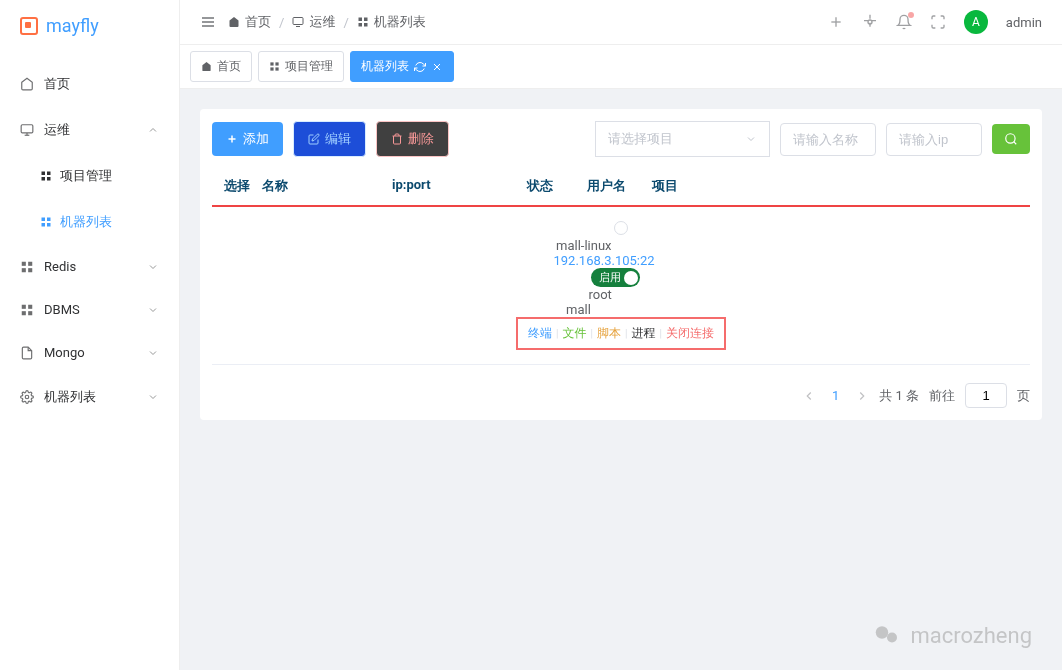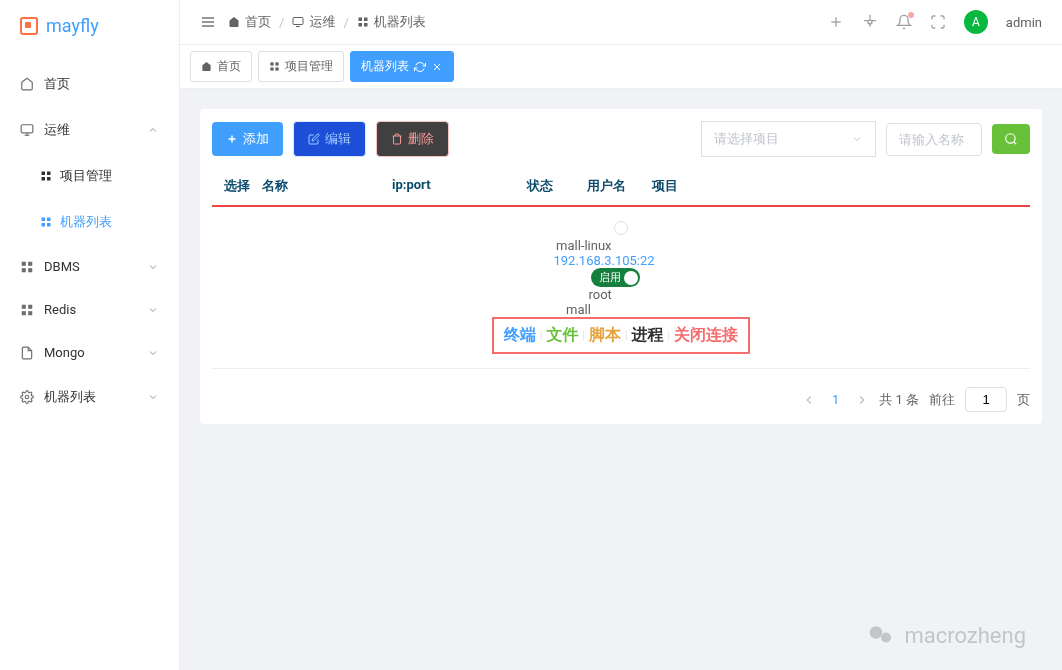--- a/index.html
+++ b/index.html
@@ -76,36 +76,36 @@
     .col-project { width: 110px; }
     .col-action { flex: 1; }
     
     .radio-circle { width: 14px; height: 14px; border: 1px solid #dcdfe6; border-radius: 50%; display: inline-block; }
     .link-text { color: #409EFF; }
     
     .status-badge { display: inline-flex; align-items: center; background: #15803d; color: #fff; border-radius: 10px; padding: 2px 2px 2px 8px; font-size: 11px; gap: 3px; }
     .status-dot { width: 14px; height: 14px; background: #fff; border-radius: 50%; }
     
     .action-box { border: 2px solid #f56c6c; padding: 6px 10px; display: inline-flex; gap: 4px; align-items: center; }
-    .action-link { font-size: 16px; cursor: pointer; font-weight: bold; }
+    .action-link { font-size: 12px; cursor: pointer; }
     .action-link.c1 { color: #409EFF; }
     .action-link.c2 { color: #67c23a; }
     .action-link.c3 { color: #e6a23c; }
     .action-link.c4 { color: #303133; }
     .action-link.c5 { color: #f56c6c; }
     .action-sep { color: #dcdfe6; font-size: 10px; }
     
     
     .pagination { display: flex; align-items: center; justify-content: flex-end; gap: 10px; margin-top: 18px; font-size: 13px; color: #606266; }
     .page-arrow { width: 14px; height: 14px; cursor: pointer; opacity: 0.4; }
     .page-num { color: #409EFF; cursor: pointer; padding: 0 6px; }
     .page-input { width: 42px; padding: 4px; border: 1px solid #dcdfe6; border-radius: 4px; text-align: center; font-size: 13px; }
     
     
-    .watermark { position: absolute; bottom: 20px; right: 36px; display: flex; align-items: center; gap: 8px; color: #999; font-size: 22px; opacity: 0.5; }
+    .watermark { position: absolute; bottom: 20px; right: 30px; display: flex; align-items: center; gap: 8px; color: #999; font-size: 22px; opacity: 0.5; }
     .wm-icon { width: 30px; height: 30px; }
   </style>
 </head>
 <body>
 
 <div class="app-container">
 
   <div class="sidebar">
     <div class="logo">
       <span class="logo-icon"></span>
@@ -147,33 +147,33 @@
           </svg>
         <span>机器列表</span>
       </div>
       <div class="menu-item">
         <svg class="menu-icon" viewBox="0 0 24 24" fill="currentColor">
             <rect x="3" y="3" width="7" height="7"></rect>
             <rect x="14" y="3" width="7" height="7"></rect>
             <rect x="3" y="14" width="7" height="7"></rect>
             <rect x="14" y="14" width="7" height="7"></rect>
           </svg>
+        <span class="menu-label">Redis</span>
+        <svg class="chevron" viewBox="0 0 24 24" fill="none" stroke="currentColor" stroke-width="2">
+            <polyline points="6 9 12 15 18 9"></polyline>
+          </svg>
+      </div>
+      <div class="menu-item">
+        <svg class="menu-icon" viewBox="0 0 24 24" fill="currentColor">
+            <rect x="3" y="3" width="7" height="7"></rect>
+            <rect x="14" y="3" width="7" height="7"></rect>
+            <rect x="3" y="14" width="7" height="7"></rect>
+            <rect x="14" y="14" width="7" height="7"></rect>
+          </svg>
         <span class="menu-label">DBMS</span>
-        <svg class="chevron" viewBox="0 0 24 24" fill="none" stroke="currentColor" stroke-width="2">
-            <polyline points="6 9 12 15 18 9"></polyline>
-          </svg>
-      </div>
-      <div class="menu-item">
-        <svg class="menu-icon" viewBox="0 0 24 24" fill="currentColor">
-            <rect x="3" y="3" width="7" height="7"></rect>
-            <rect x="14" y="3" width="7" height="7"></rect>
-            <rect x="3" y="14" width="7" height="7"></rect>
-            <rect x="14" y="14" width="7" height="7"></rect>
-          </svg>
-        <span class="menu-label">Redis</span>
         <svg class="chevron" viewBox="0 0 24 24" fill="none" stroke="currentColor" stroke-width="2">
             <polyline points="6 9 12 15 18 9"></polyline>
           </svg>
       </div>
       <div class="menu-item">
         <svg class="menu-icon" viewBox="0 0 24 24" fill="none" stroke="currentColor" stroke-width="2">
             <path d="M14 2H6a2 2 0 0 0-2 2v16a2 2 0 0 0 2 2h12a2 2 0 0 0 2-2V8z"></path>
             <polyline points="14 2 14 8 20 8"></polyline>
           </svg>
         <span class="menu-label">Mongo</span>
@@ -311,20 +311,21 @@
             <span>删除</span>
           </button>
           <div class="spacer"></div>
           <div class="select">
             <span>请选择项目</span>
             <svg style="width:12px;height:12px" viewBox="0 0 24 24" fill="none" stroke="currentColor" stroke-width="2">
                 <polyline points="6 9 12 15 18 9"></polyline>
               </svg>
           </div>
           <input class="input" placeholder="请输入名称" style="">
+          <input class="input" placeholder="请输入ip" style="">
           <button class="btn btn-success">
             <svg style="width:14px;height:14px" viewBox="0 0 24 24" fill="none" stroke="currentColor" stroke-width="2">
                 <circle cx="11" cy="11" r="8"></circle>
                 <line x1="21" y1="21" x2="16.65" y2="16.65"></line>
               </svg>
           </button>
         </div>
 
         <div class="table">
           <div class="table-header">

